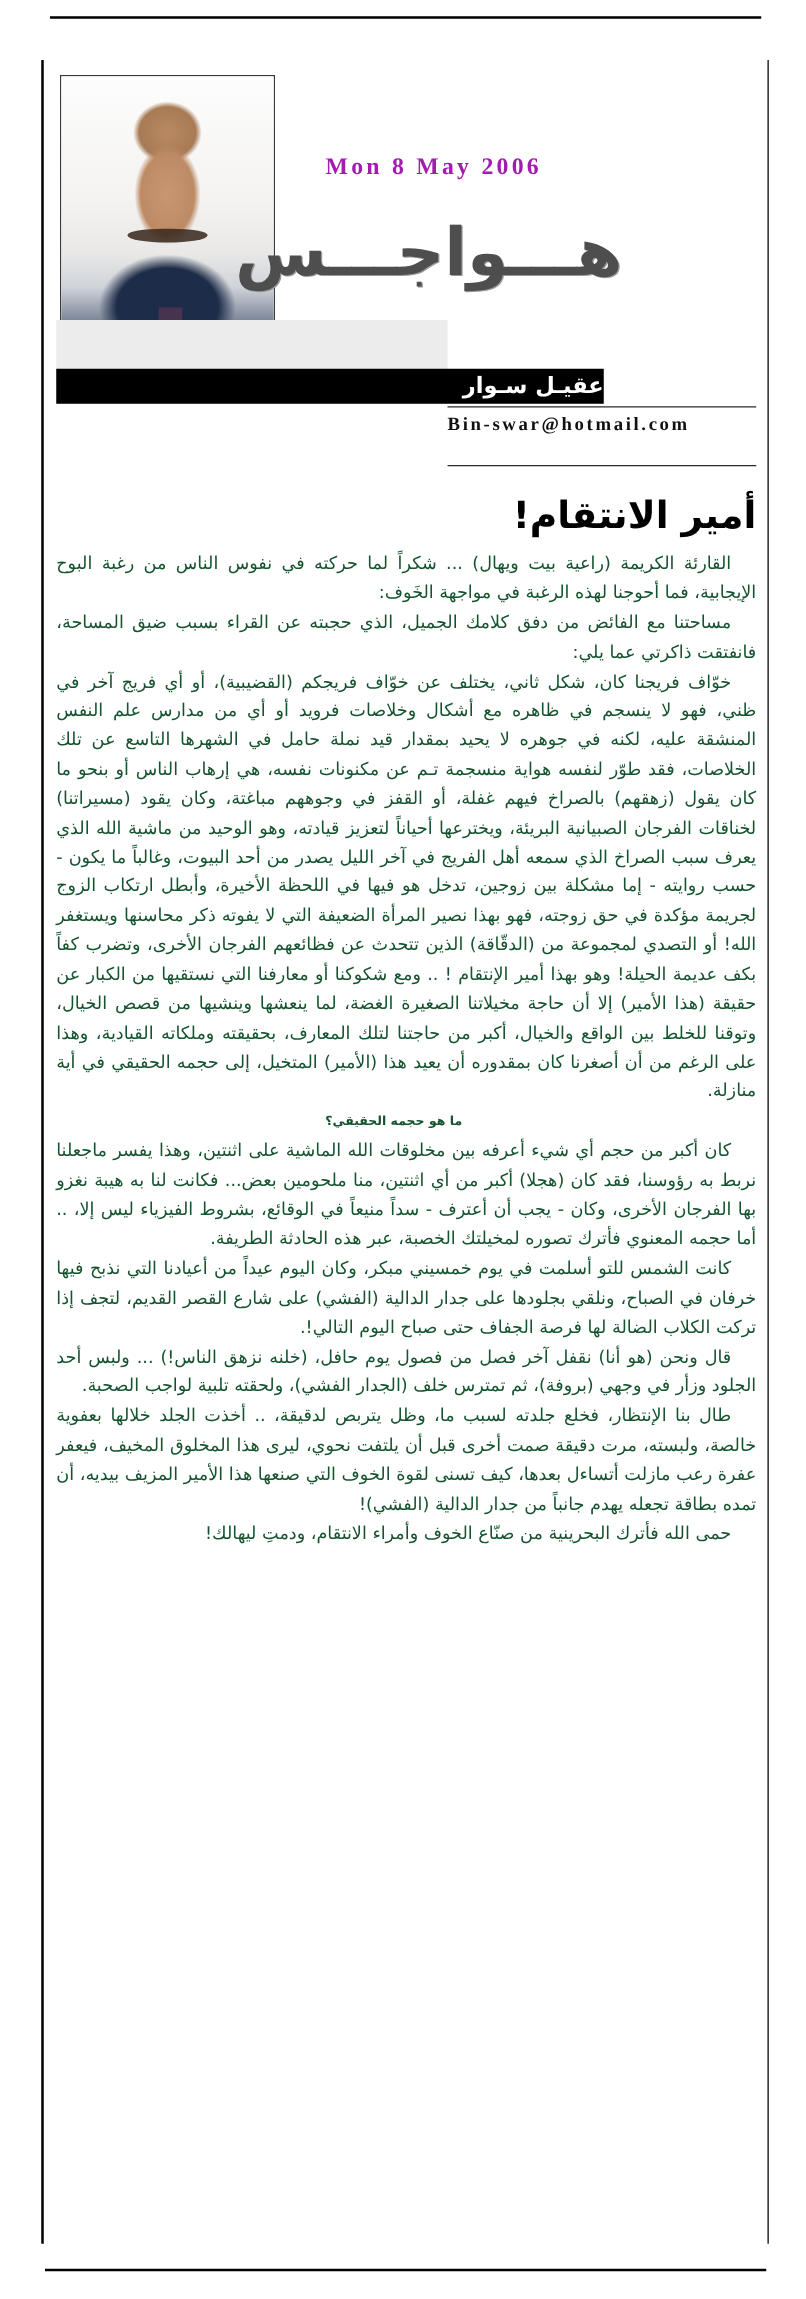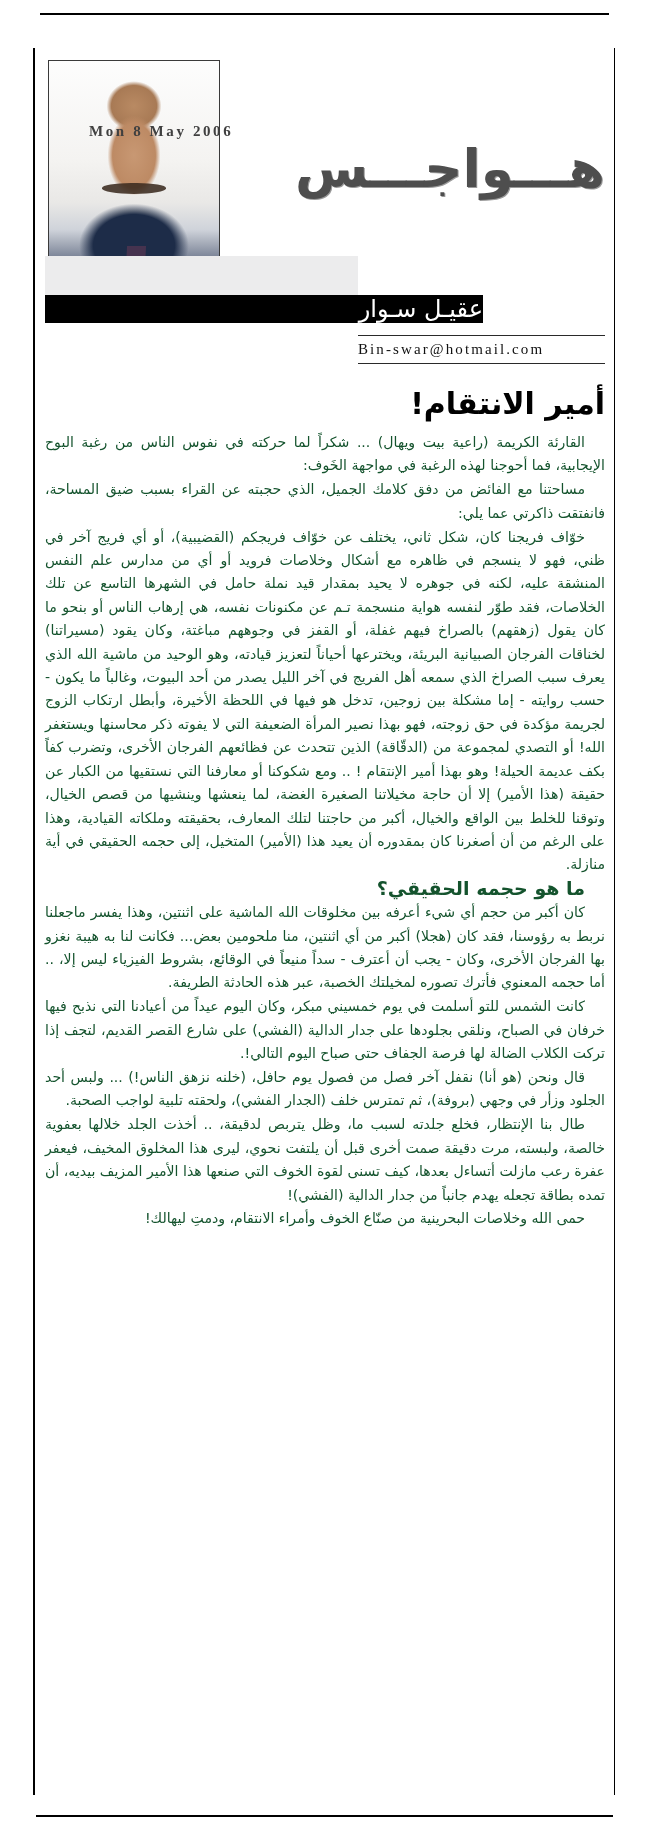--- a/index.html
+++ b/index.html
@@ -114,36 +114,36 @@
     background: #4b3450;
     transform: skewX(-3deg);
     opacity: .9;
   }
 
   .date-line {
     position: absolute;
     top: 75px;
     left: 8px;
     right: 0;
-    text-align: left;
+    text-align: center;
     font-family: "Liberation Serif", "DejaVu Serif", serif;
-    font-size: 15px;
+    font-size: 19px;
     font-weight: 700;
     letter-spacing: 2.6px;
-    color: #404040;
+    color: #a21caf;
     padding-left: 36px;
   }
 
   .logo-band {
     position: absolute;
-    top: 94px;
+    top: 128px;
     left: 0;
     right: 0;
     height: 90px;
-    text-align: right;
+    text-align: center;
   }
   .logo-word {
     display: inline-block;
     padding-left: 36px;
     font-family: "DejaVu Sans", sans-serif;
     font-size: 53px;
     font-weight: 700;
     color: #4e4e4e;
     letter-spacing: -1px;
     line-height: 1;
@@ -166,36 +166,37 @@
     height: 28px;
     background: #000000;
     color: #ffffff;
     display: flex;
     align-items: center;
     justify-content: flex-start;
     padding-left: 12px;
     box-sizing: border-box;
   }
   .byline-name {
-    font-size: 24px;
-    font-weight: 400;
+    font-size: 18px;
+    font-weight: 700;
     letter-spacing: 1px;
     line-height: 1;
   }
 
   
   .email-block {
-    margin-top: 22px;
+    margin-top: 12px;
     margin-right: 0;
     width: 247px;
     border-top: 1px solid #2a2a2a;
     border-bottom: 1px solid #2a2a2a;
-    padding: 3px 0 5px 0;
+    padding: 3px 0 23px 0;
     direction: ltr;
     text-align: left;
+    font-weight: bold;
   }
   .email-text {
     font-family: "Liberation Serif", "DejaVu Serif", serif;
     font-size: 15px;
     letter-spacing: 2.1px;
     color: #111;
   }
 
   
   .headline {
@@ -215,22 +216,22 @@
     text-align: justify;
     text-justify: inter-word;
     color: #14532d;
   }
   .article p {
     margin: 0 0 0.5px 0;
     text-indent: 20px;
   }
   .subhead {
     margin: 13px 0 6px 0;
-    text-align: right;
-    font-size: 19px;
+    text-align: center;
+    font-size: 10px;
     font-weight: 700;
     text-indent: 0;
   }
 </style>
 </head>
 <body>
 
 <div class="page">
 
   <div class="rule-top"></div>
@@ -271,18 +272,18 @@
           <p>القارئة الكريمة (راعية بيت ويهال) ... شكراً لما حركته في نفوس الناس من رغبة البوح الإيجابية، فما أحوجنا لهذه الرغبة في مواجهة الخَوف:</p>
           <p>مساحتنا مع الفائض من دفق كلامك الجميل، الذي حجبته عن القراء بسبب ضيق المساحة، فانفتقت ذاكرتي عما يلي:</p>
           <p>خوّاف فريجنا كان، شكل ثاني، يختلف عن خوّاف فريجكم (القضيبية)، أو أي فريج آخر في ظني، فهو لا ينسجم في ظاهره مع أشكال وخلاصات فرويد أو أي من مدارس علم النفس المنشقة عليه، لكنه في جوهره لا يحيد بمقدار قيد نملة حامل في الشهرها التاسع عن تلك الخلاصات، فقد طوّر لنفسه هواية منسجمة تـم عن مكنونات نفسه، هي إرهاب الناس أو بنحو ما كان يقول (زهقهم) بالصراخ فيهم غفلة، أو القفز في وجوههم مباغتة، وكان يقود (مسيراتنا) لخناقات الفرجان الصبيانية البريئة، ويخترعها أحياناً لتعزيز قيادته، وهو الوحيد من ماشية الله الذي يعرف سبب الصراخ الذي سمعه أهل الفريج في آخر الليل يصدر من أحد البيوت، وغالباً ما يكون - حسب روايته - إما مشكلة بين زوجين، تدخل هو فيها في اللحظة الأخيرة، وأبطل ارتكاب الزوج لجريمة مؤكدة في حق زوجته، فهو بهذا نصير المرأة الضعيفة التي لا يفوته ذكر محاسنها ويستغفر الله! أو التصدي لمجموعة من (الدقّاقة) الذين تتحدث عن فظائعهم الفرجان الأخرى، وتضرب كفاً بكف عديمة الحيلة! وهو بهذا أمير الإنتقام ! .. ومع شكوكنا أو معارفنا التي نستقيها من الكبار عن حقيقة (هذا الأمير) إلا أن حاجة مخيلاتنا الصغيرة الغضة، لما ينعشها وينشيها من قصص الخيال، وتوقنا للخلط بين الواقع والخيال، أكبر من حاجتنا لتلك المعارف، بحقيقته وملكاته القيادية، وهذا على الرغم من أن أصغرنا كان بمقدوره أن يعيد هذا (الأمير) المتخيل، إلى حجمه الحقيقي في أية منازلة.</p>
         </div>
       <p class="subhead">ما هو حجمه الحقيقي؟</p>
       <div id="part-two">
           <p>كان أكبر من حجم أي شيء أعرفه بين مخلوقات الله الماشية على اثنتين، وهذا يفسر ماجعلنا نربط به رؤوسنا، فقد كان (هجلا) أكبر من أي اثنتين، منا ملحومين بعض... فكانت لنا به هيبة نغزو بها الفرجان الأخرى، وكان - يجب أن أعترف - سداً منيعاً في الوقائع، بشروط الفيزياء ليس إلا، .. أما حجمه المعنوي فأترك تصوره لمخيلتك الخصبة، عبر هذه الحادثة الطريفة.</p>
           <p>كانت الشمس للتو أسلمت في يوم خمسيني مبكر، وكان اليوم عيداً من أعيادنا التي نذبح فيها خرفان في الصباح، ونلقي بجلودها على جدار الدالية (الفشي) على شارع القصر القديم، لتجف إذا تركت الكلاب الضالة لها فرصة الجفاف حتى صباح اليوم التالي!.</p>
           <p>قال ونحن (هو أنا) نقفل آخر فصل من فصول يوم حافل، (خلنه نزهق الناس!) ... ولبس أحد الجلود وزأر في وجهي (بروفة)، ثم تمترس خلف (الجدار الفشي)، ولحقته تلبية لواجب الصحبة.</p>
           <p>طال بنا الإنتظار، فخلع جلدته لسبب ما، وظل يتربص لدقيقة، .. أخذت الجلد خلالها بعفوية خالصة، ولبسته، مرت دقيقة صمت أخرى قبل أن يلتفت نحوي، ليرى هذا المخلوق المخيف، فيعفر عفرة رعب مازلت أتساءل بعدها، كيف تسنى لقوة الخوف التي صنعها هذا الأمير المزيف بيديه، أن تمده بطاقة تجعله يهدم جانباً من جدار الدالية (الفشي)!</p>
-          <p>حمى الله وخلاصات البحرينية من صنّاع الخوف وأمراء الانتقام، ودمتِ ليهالك!</p>
+          <p>حمى الله فأترك البحرينية من صنّاع الخوف وأمراء الانتقام، ودمتِ ليهالك!</p>
         </div>
     </div>
 
   </div>
 </div>
 
 </body></html>

